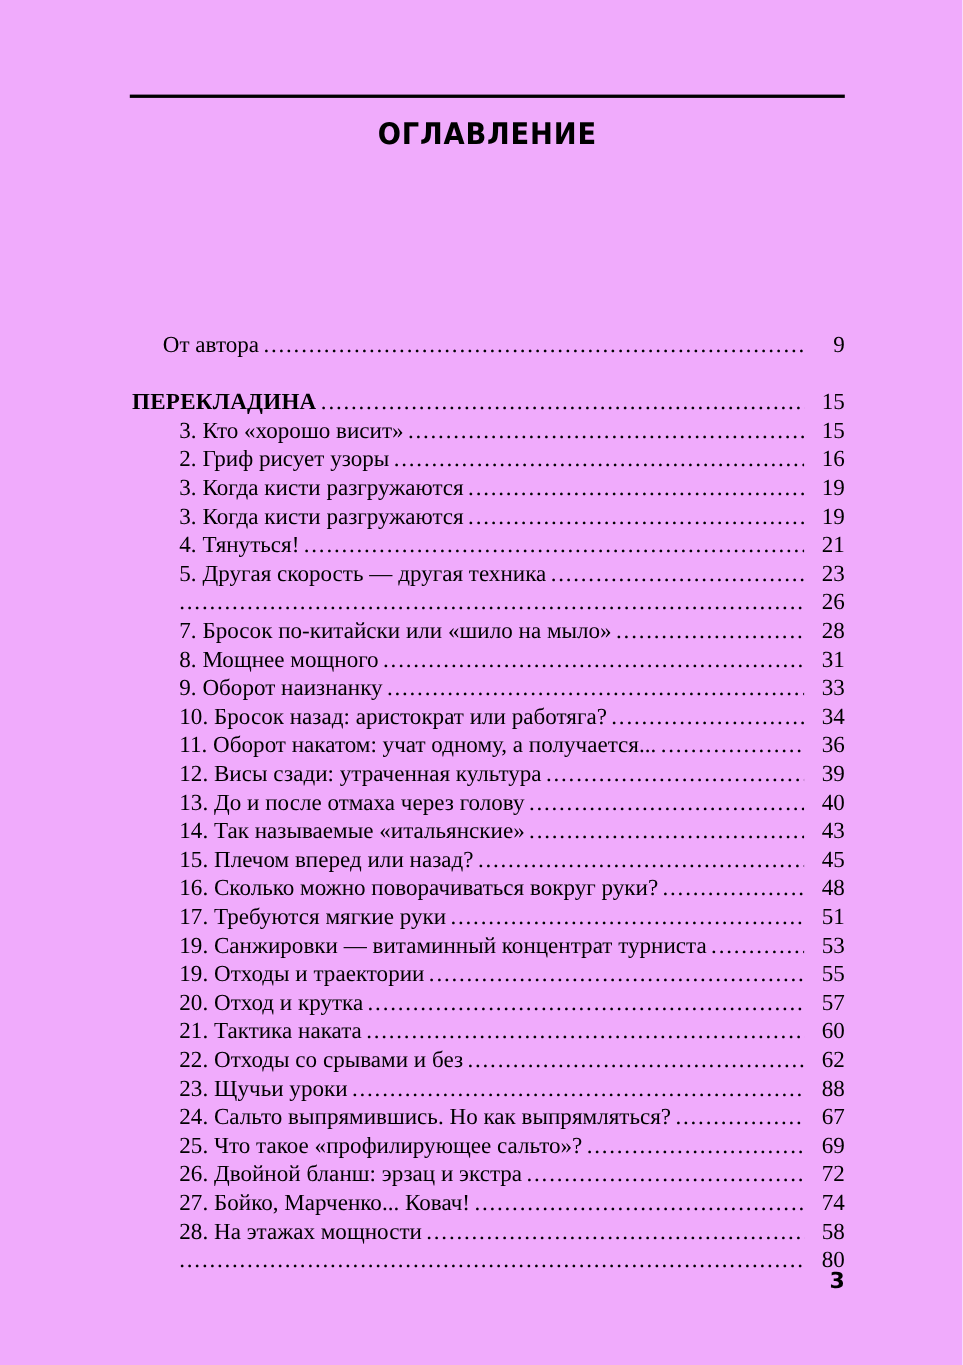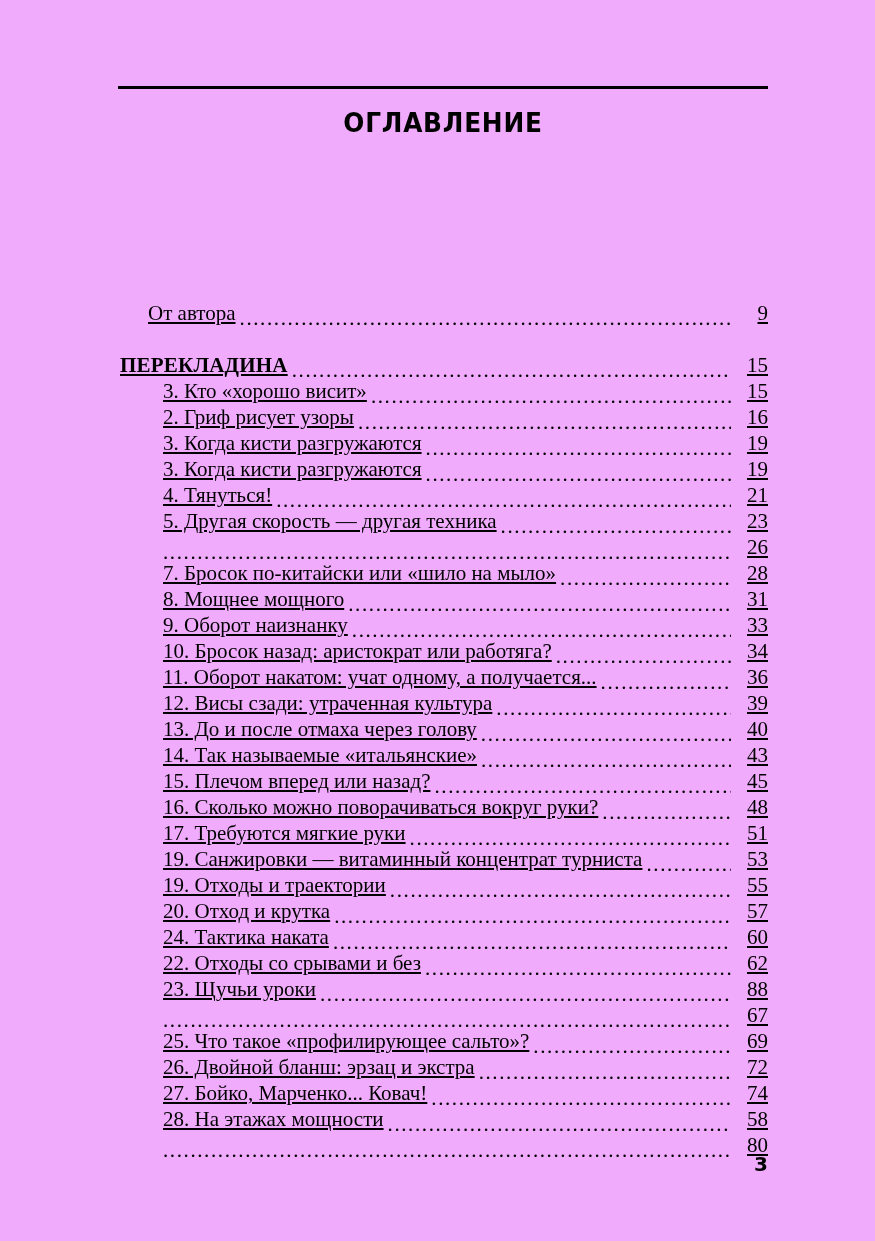--- a/index.html
+++ b/index.html
@@ -54,26 +54,25 @@
   
   .toc-list {
     position: absolute;
     left: 118px;
     top: 300px;
     width: 650px;
   }
 
   .toc-row {
     display: flex;
-    align-items: flex-end;
+    align-items: flex-start;
     font-size: 21px;
     line-height: 26px;
     height: 26px;
     white-space: nowrap;
-    text-decoration: underline;
   }
 
   
   .toc-row.level-front { padding-left: 30px; }
   .toc-row.level-part  { padding-left: 2px; }
   .toc-row.level-item  { padding-left: 45px; }
 
   .toc-row.level-part .toc-label {
     font-weight: 700;
     letter-spacing: 0.2px;
@@ -241,35 +240,36 @@
         <span class="toc-label">19. Отходы и траектории</span>
         <span class="toc-leader"></span>
         <span class="toc-page">55</span>
       </div>
       <div class="toc-row level-item">
         <span class="toc-label">20. Отход и крутка</span>
         <span class="toc-leader"></span>
         <span class="toc-page">57</span>
       </div>
       <div class="toc-row level-item">
-        <span class="toc-label">24. Тактика наката</span>
+        <span class="toc-label">21. Тактика наката</span>
         <span class="toc-leader"></span>
         <span class="toc-page">60</span>
       </div>
       <div class="toc-row level-item">
         <span class="toc-label">22. Отходы со срывами и без</span>
         <span class="toc-leader"></span>
         <span class="toc-page">62</span>
       </div>
       <div class="toc-row level-item">
         <span class="toc-label">23. Щучьи уроки</span>
         <span class="toc-leader"></span>
         <span class="toc-page">88</span>
       </div>
       <div class="toc-row level-item">
+        <span class="toc-label">24. Сальто выпрямившись. Но как выпрямляться?</span>
         <span class="toc-leader"></span>
         <span class="toc-page">67</span>
       </div>
       <div class="toc-row level-item">
         <span class="toc-label">25. Что такое «профилирующее сальто»?</span>
         <span class="toc-leader"></span>
         <span class="toc-page">69</span>
       </div>
       <div class="toc-row level-item">
         <span class="toc-label">26. Двойной бланш: эрзац и экстра</span>

